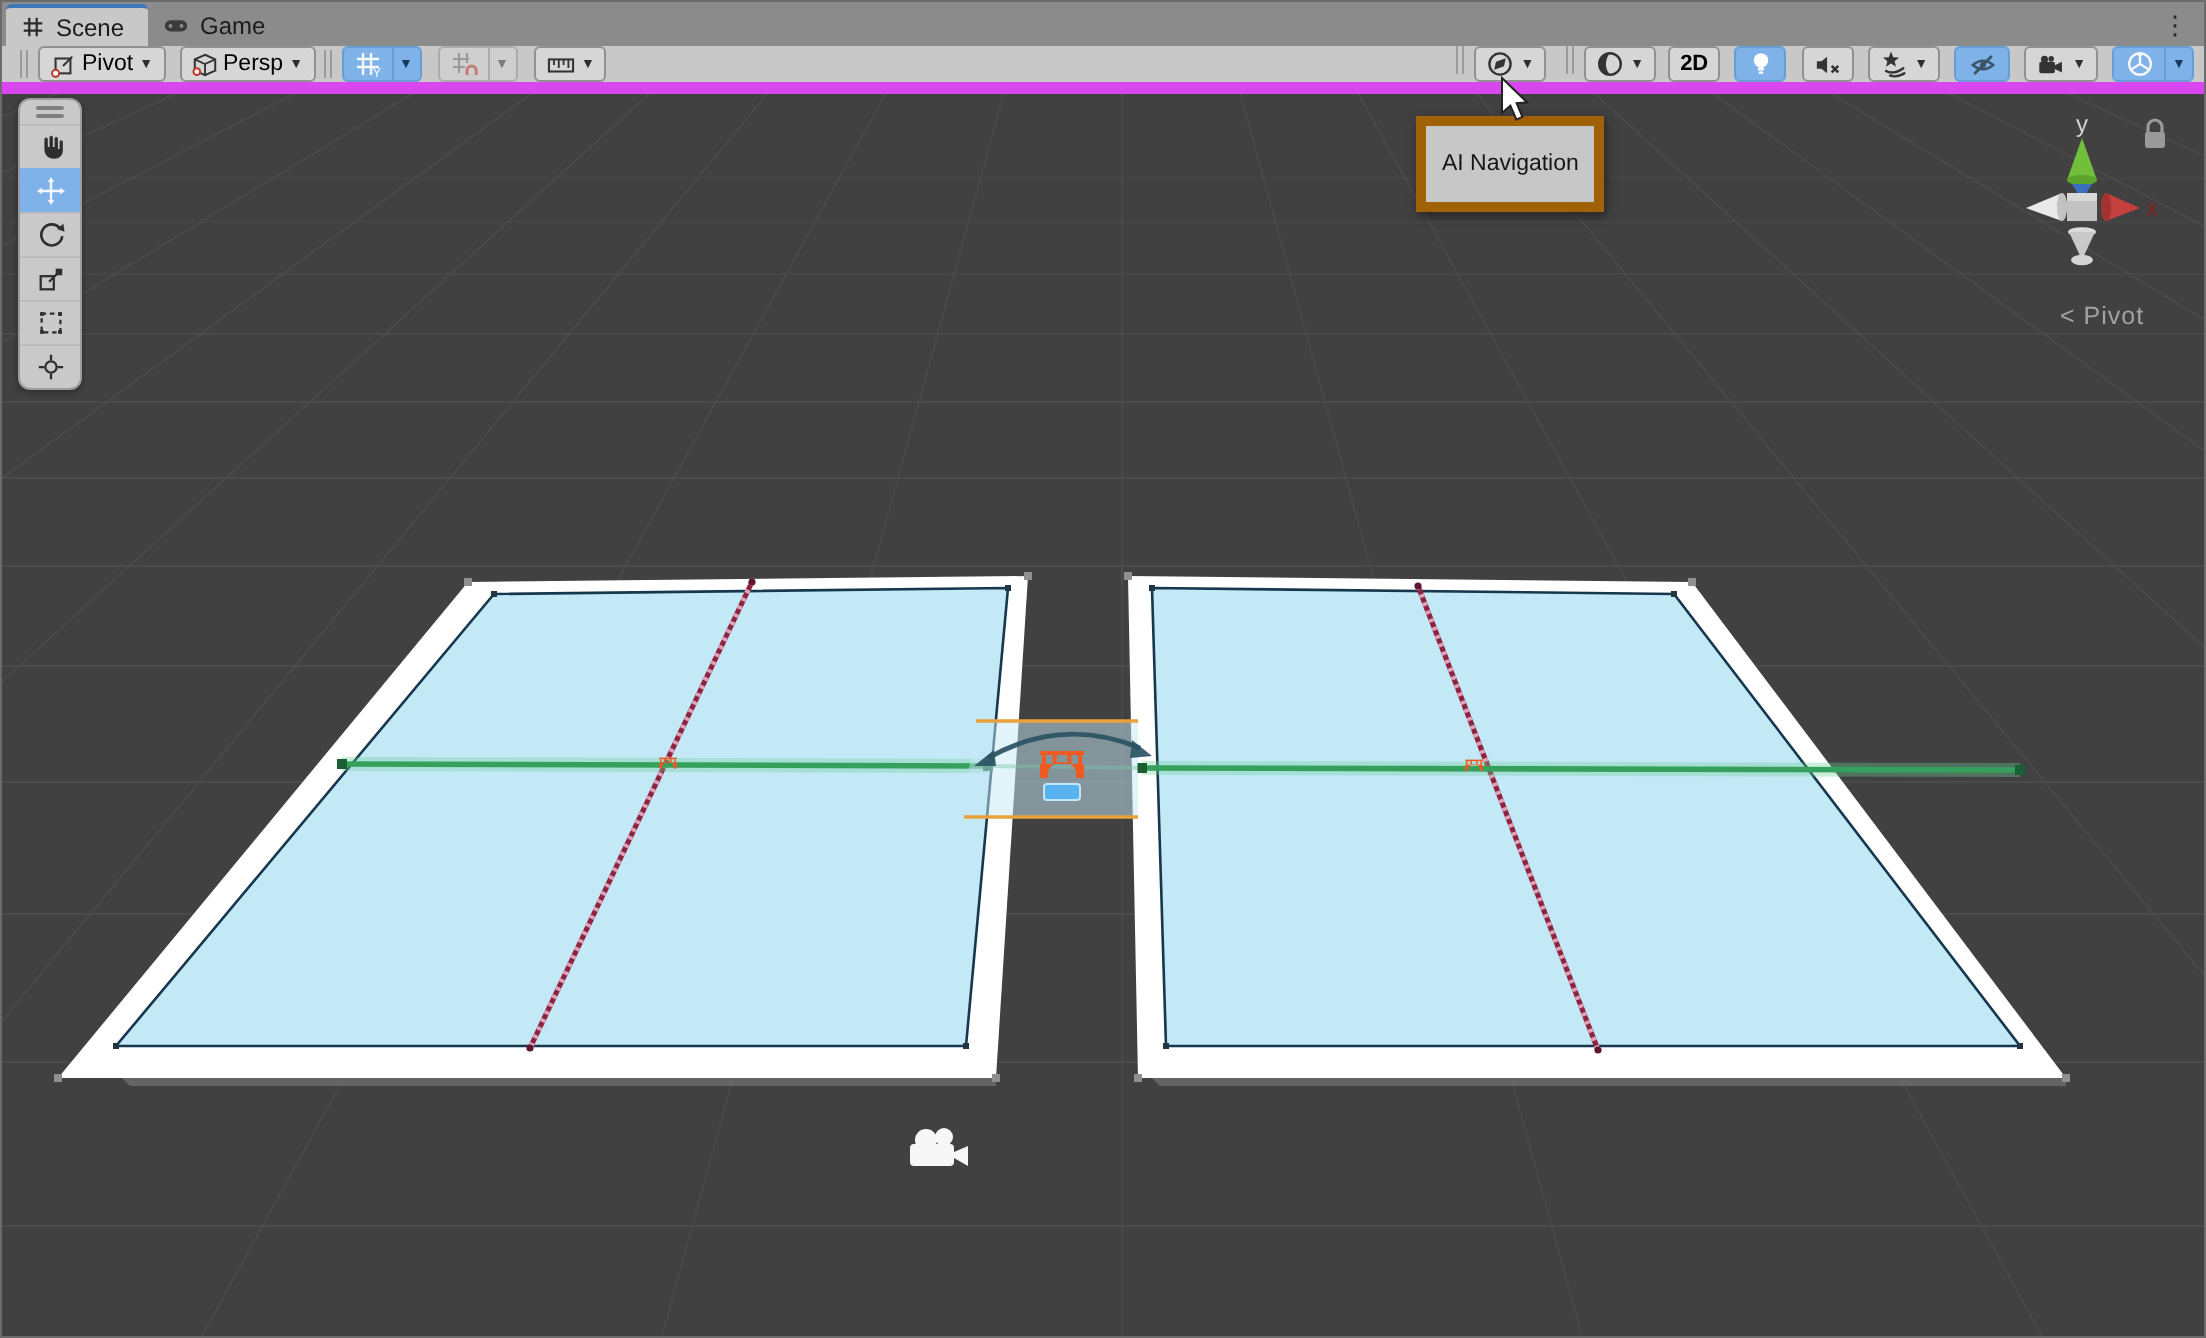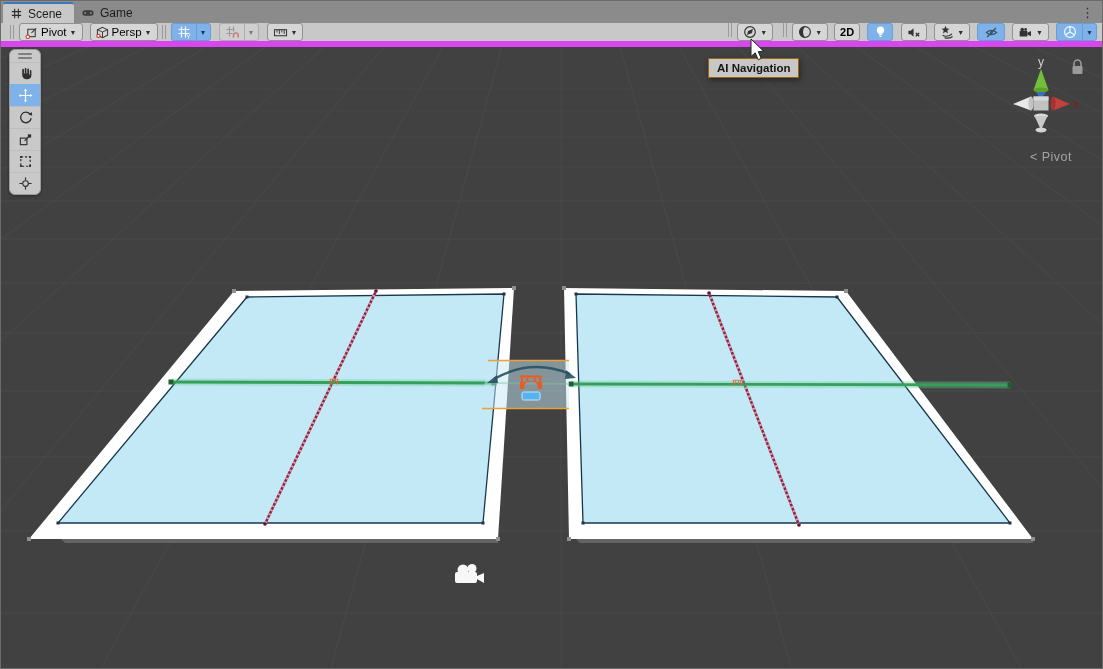--- a/index.html
+++ b/index.html
@@ -36,23 +36,23 @@
   .tools{position:absolute;left:8px;top:2px;width:30px;background:#c9c9c9;border:1px solid #9c9c9c;
          border-radius:6px;box-shadow:0 1px 3px rgba(0,0,0,.35);}
   .grip{height:12px;display:flex;flex-direction:column;justify-content:center;align-items:center;gap:2px;}
   .grip i{display:block;width:14px;height:2px;background:#7f7f7f;border-radius:1px;}
   .tool{height:21px;display:flex;align-items:center;justify-content:center;border-top:1px solid #bdbdbd;}
   .tool.on{background:#7fb2e9;border-top-color:#7fb2e9;}
   
   .orient{position:absolute;left:1000px;top:6px;width:100px;height:112px;text-align:center;}
   .persp{margin-top:-2px;font-size:12.5px;color:#a3a3a3;letter-spacing:.5px;}
   
-  .tooltip{position:absolute;left:707px;top:57px;background:#c7c7c7;border:1px solid #a16207;
-           color:#161616;font-size:11.5px;padding:3px 8px;box-shadow:1px 2px 5px rgba(0,0,0,.45);
-           white-space:nowrap;z-index:40;font-weight:bold;}
+  .tooltip{position:absolute;left:707px;top:57px;background:#c7c7c7;border:5px solid #a16207;
+           color:#161616;font-size:11.5px;padding:13px 8px;box-shadow:1px 2px 5px rgba(0,0,0,.45);
+           white-space:nowrap;z-index:40;}
   .cursor{position:absolute;left:744px;top:37px;z-index:50;}
 </style>
 </head>
 <body>
 
 <div class="app">
 
   <div class="tabbar">
     <div class="tab active">
       <svg width="13" height="13" viewBox="0 0 14 14">

